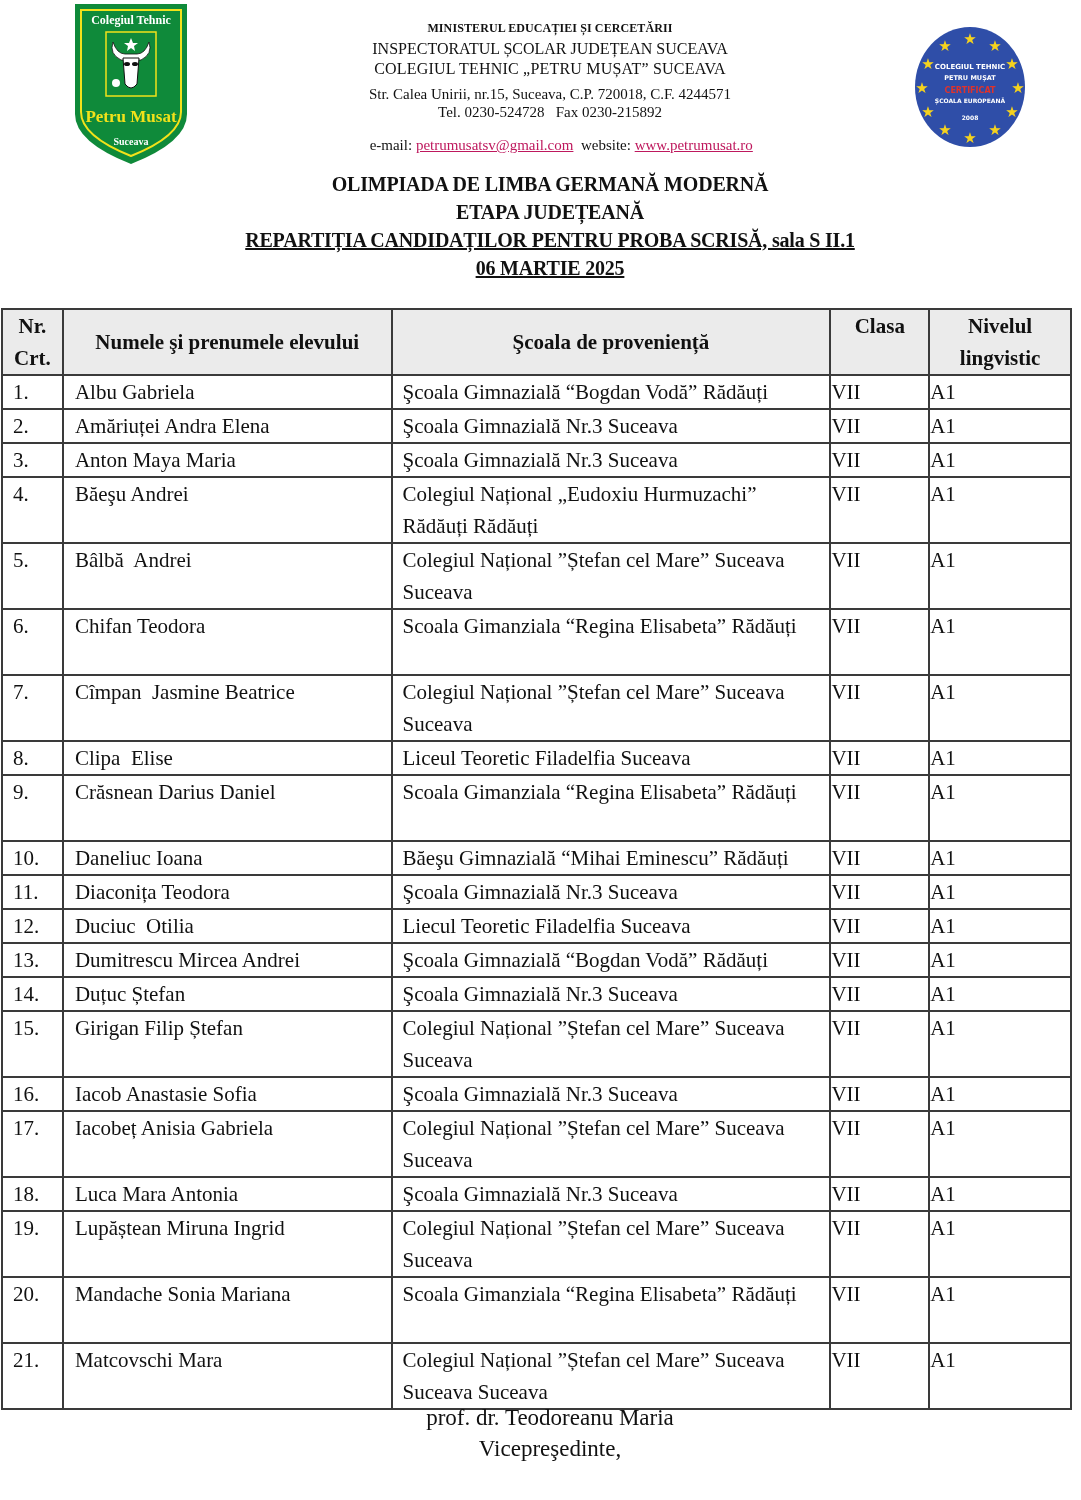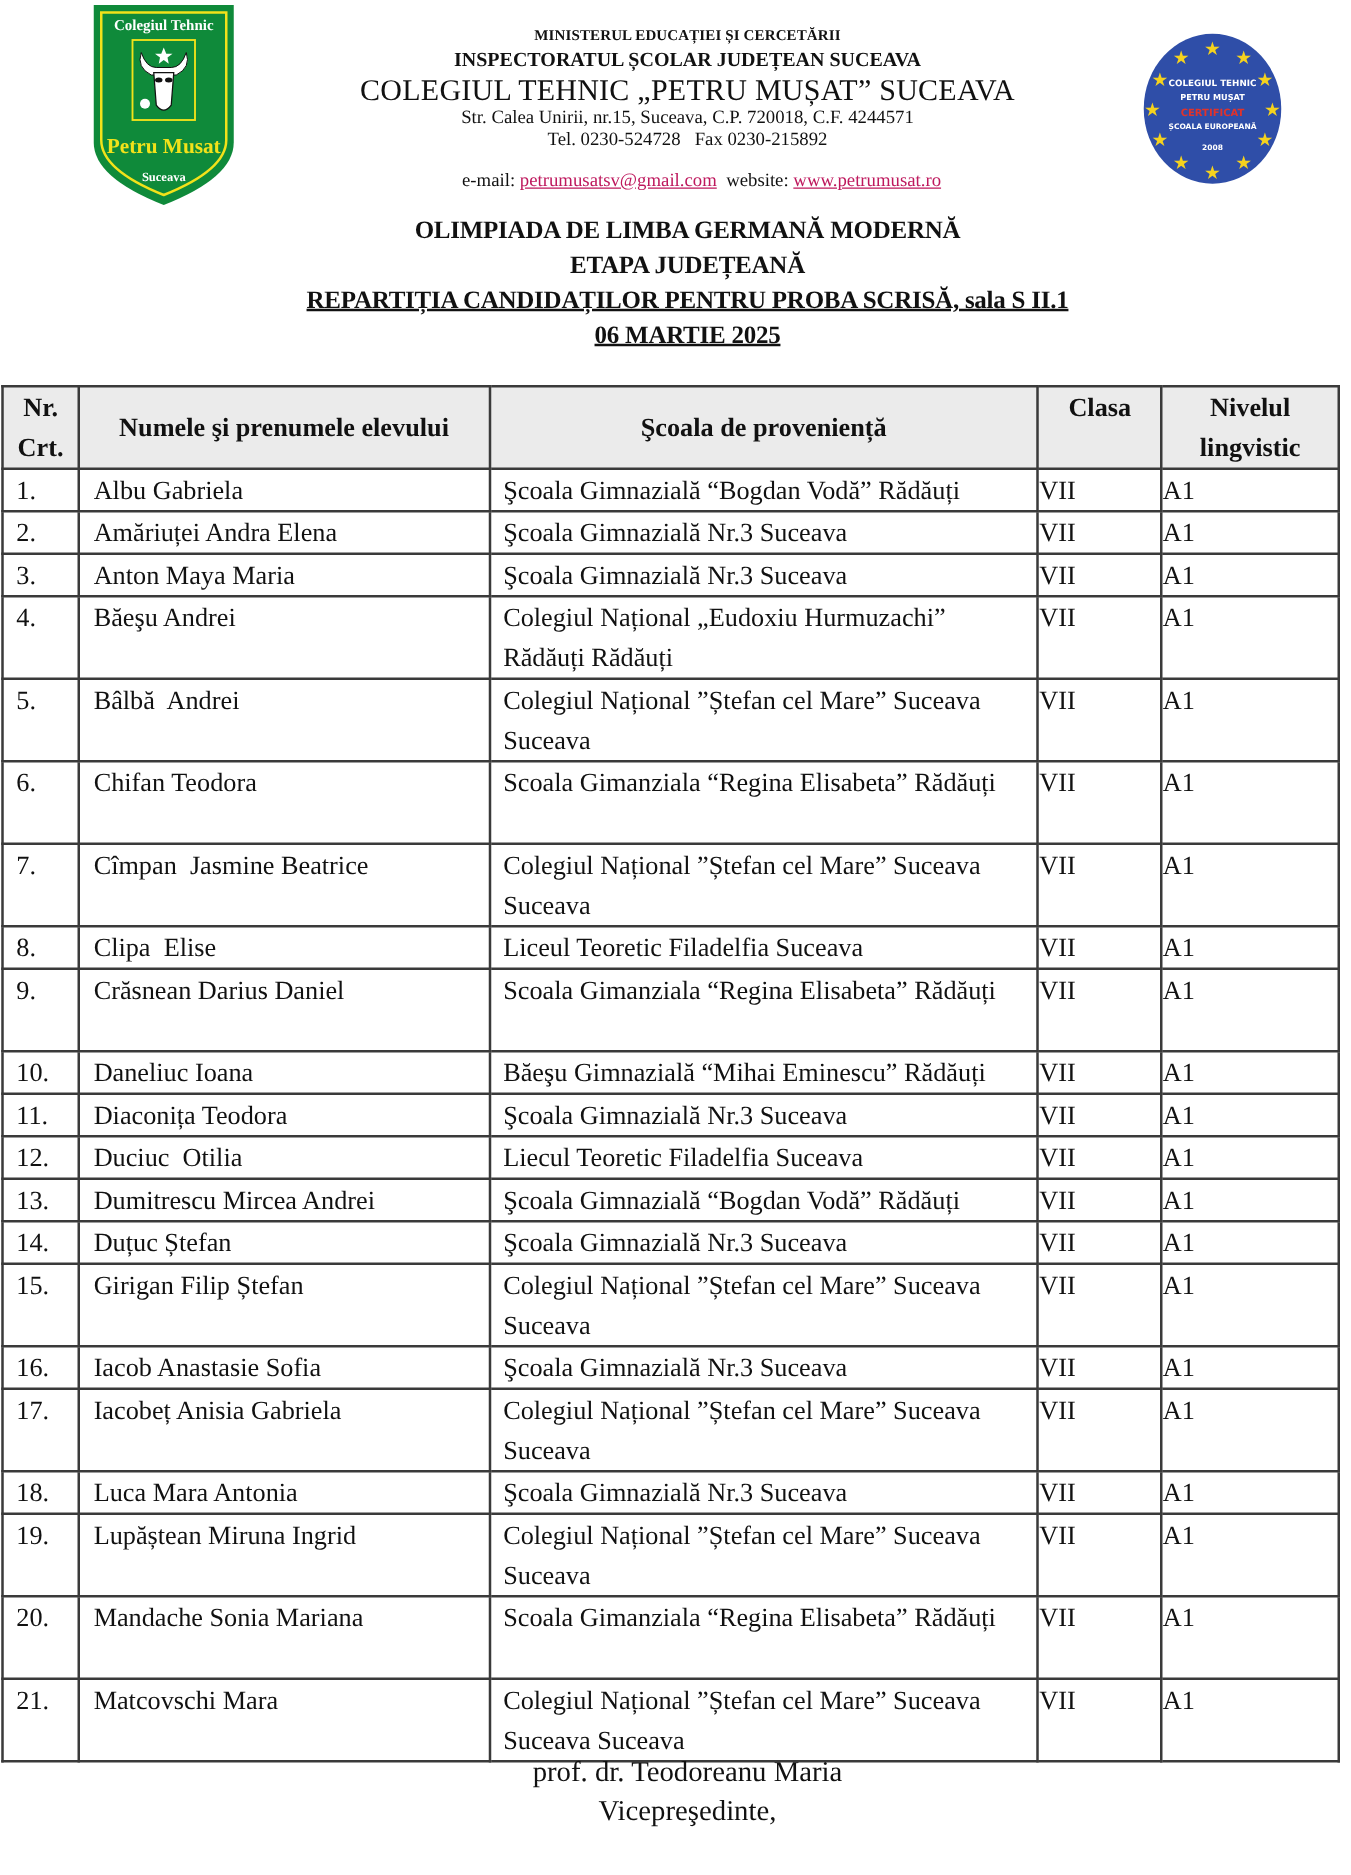--- a/index.html
+++ b/index.html
@@ -5,22 +5,22 @@
   * { box-sizing: border-box; margin: 0; padding: 0; }
   html, body { width: 1081px; height: 1500px; background: #ffffff; overflow: hidden; }
   body { font-family: "Liberation Serif", "DejaVu Serif", serif; color: #111; position: relative; }
 
   
   .letterhead { position: absolute; left: 0; top: 0; width: 1081px; height: 170px; }
   .logo-shield { position: absolute; left: 73px; top: 2px; width: 116px; height: 164px; }
   .logo-eu { position: absolute; left: 913px; top: 25px; width: 114px; height: 124px; }
   .lh-text { position: absolute; left: 280px; top: 22px; width: 540px; text-align: center; line-height: 1; }
   .lh-ministry { font-size: 12px; font-weight: bold; letter-spacing: 0.1px; height: 19px; }
-  .lh-inspect { font-size: 16px; font-weight: bold; height: 20px; }
-  .lh-college { font-size: 24px; height: 26px; letter-spacing: 0.2px; }
+  .lh-inspect { font-size: 16px; font-weight: normal; height: 20px; }
+  .lh-college { font-size: 16px; height: 26px; letter-spacing: 0.2px; }
   .lh-line { font-size: 15px; height: 18px; }
   .lh-link { color: #be185d; text-decoration: underline; }
 
   
   .title-block { position: absolute; left: 0; top: 170px; width: 1100px; text-align: center; font-family: "Liberation Sans", "DejaVu Sans", sans-serif; font-weight: bold; }
   .title-block div { font-size: 20px; height: 28px; line-height: 28px; font-family: "Liberation Serif", serif; font-weight: bold; letter-spacing: -0.2px; }
   .title-block .u { text-decoration: underline; }
 
   
   table.roster { position: absolute; left: 1px; top: 308px; width: 1071px; border-collapse: collapse; font-size: 21px; }

